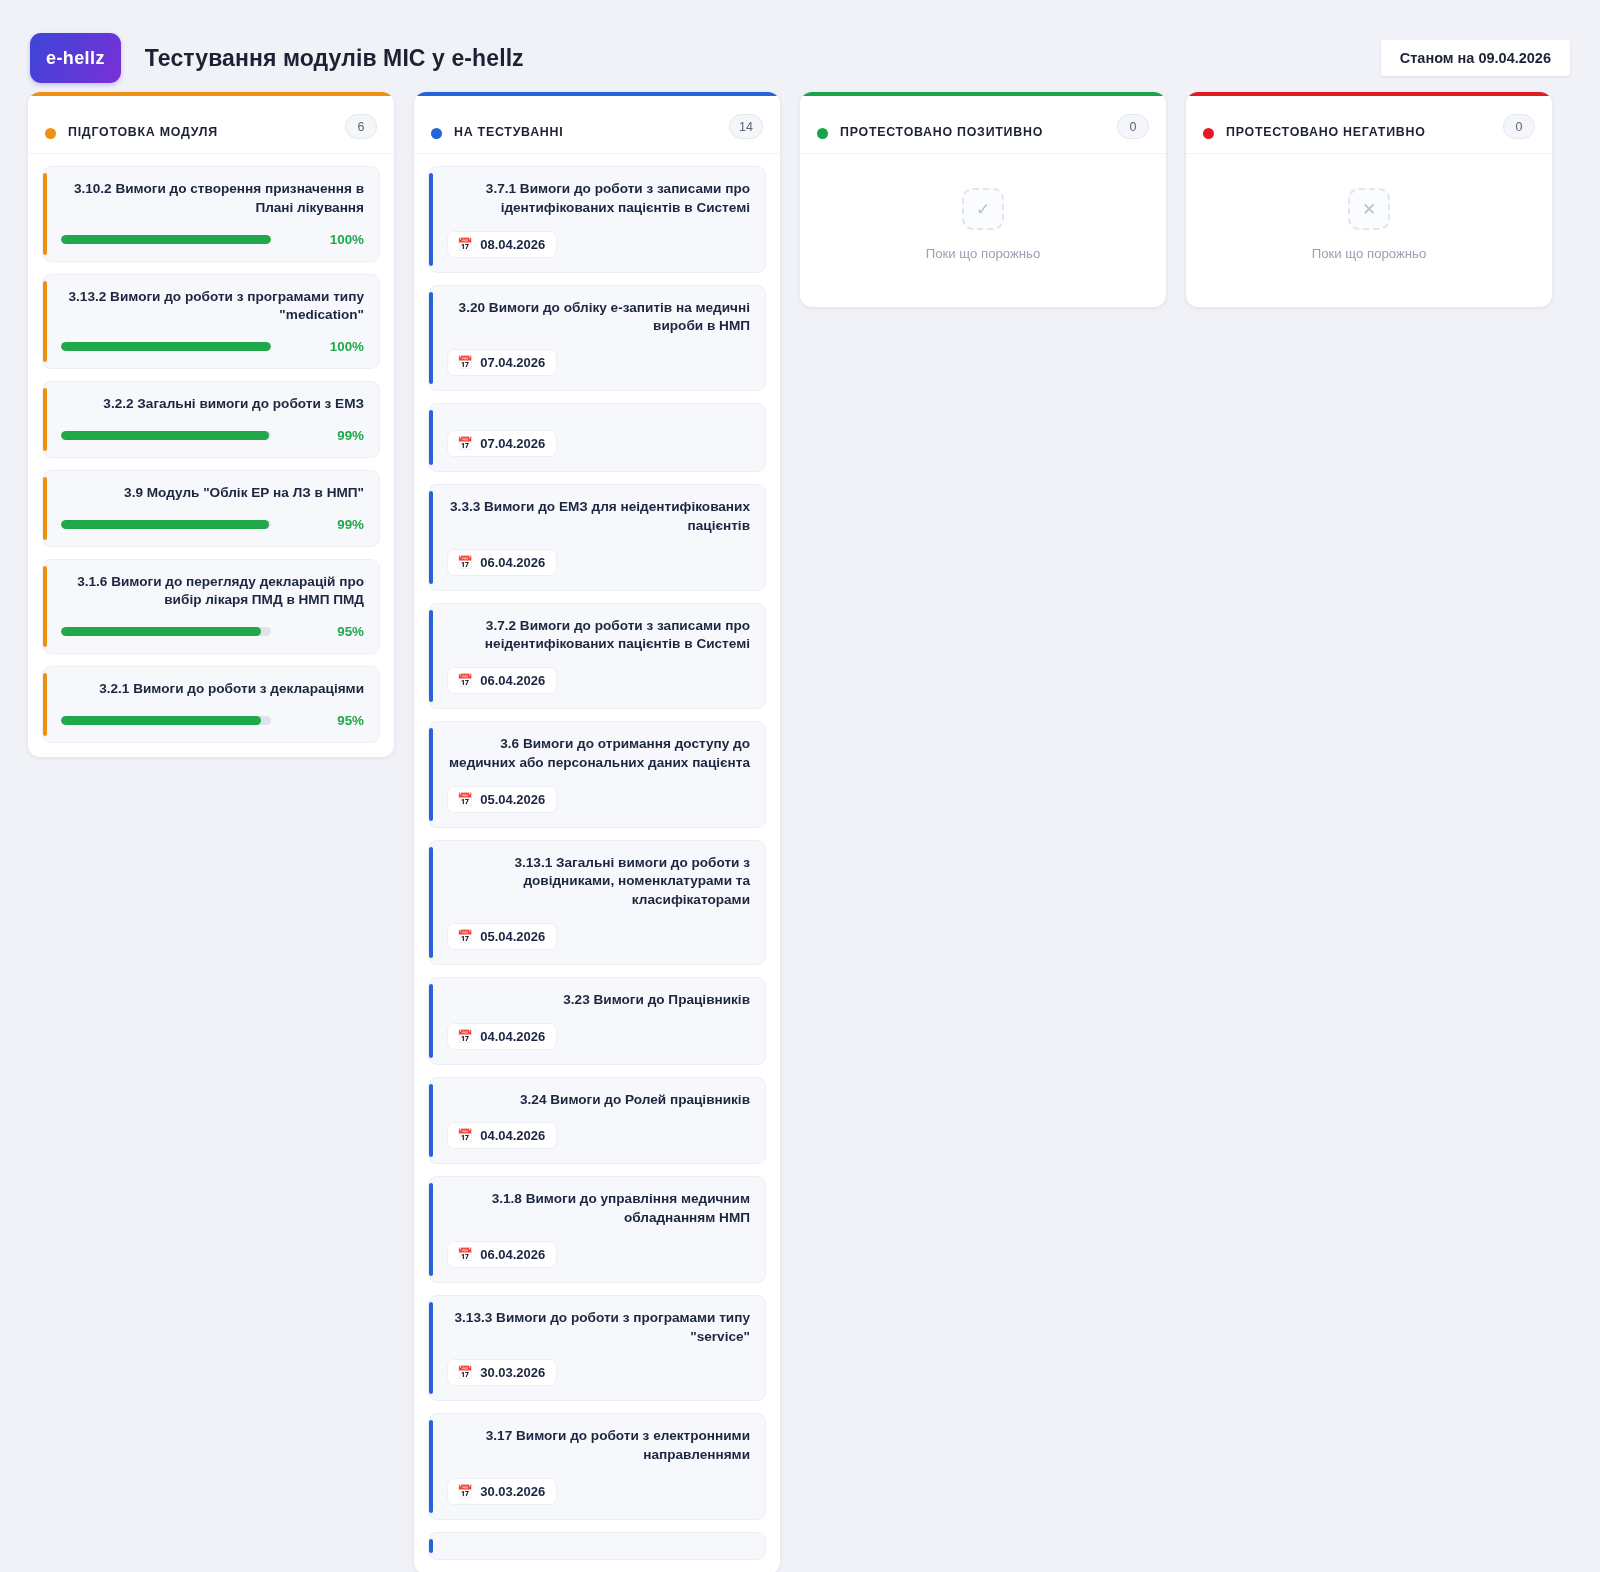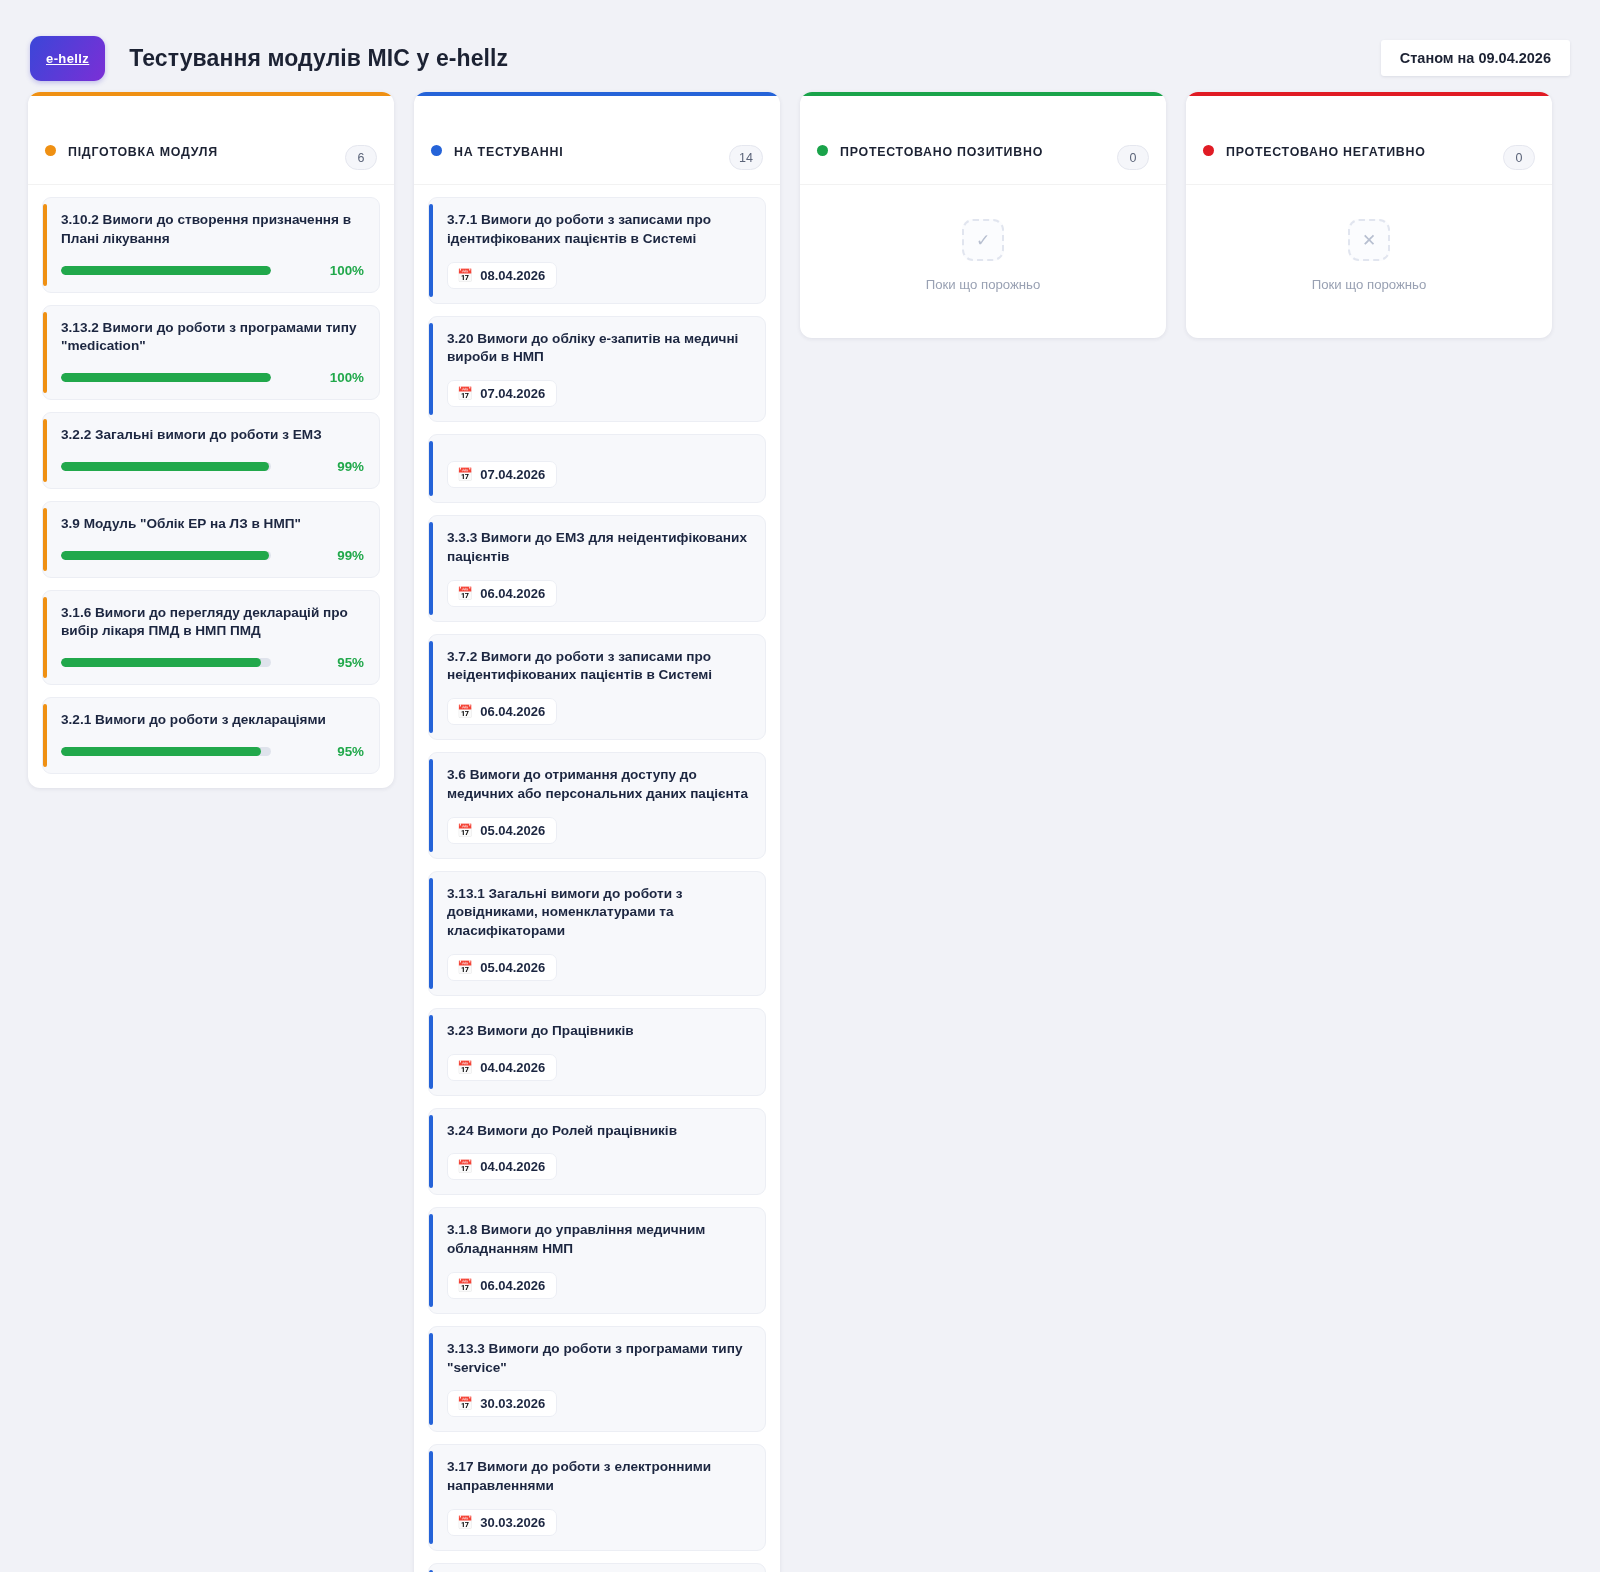--- a/index.html
+++ b/index.html
@@ -15,27 +15,26 @@
 
   
   .topbar {
     display: flex; align-items: center;
     padding: 24px 30px 0 30px;
     height: 92px;
   }
   .brand-badge {
     background: linear-gradient(120deg, #3b46d8 0%, #7b2fd6 100%);
     color: #ffffff;
-    font-size: 13px; font-weight: bold;
+    font-size: 18px; font-weight: bold;
     letter-spacing: .4px;
     padding: 16px 16px;
     border-radius: 11px;
     box-shadow: 0 2px 5px rgba(70,60,200,.28);
     line-height: 1;
-    text-decoration: underline;
   }
   .page-title {
     margin-left: 24px;
     font-size: 23px;
     font-weight: bold;
     color: #1c2233;
     letter-spacing: .1px;
     text-align: right;
   }
   .asof-pill {
@@ -61,24 +60,23 @@
     width: 366px;
     flex: 0 0 366px;
     background: #ffffff;
     border-radius: 12px;
     box-shadow: 0 1px 4px rgba(28,38,70,.09);
     overflow: hidden;
   }
   .col-topstrip { height: 4px; width: 100%; border-radius: 12px 12px 0 0; }
 
   .col-header {
-    display: flex; align-items: flex-start;
+    display: flex; align-items: flex-end;
     padding: 18px 17px 14px 17px;
     border-bottom: 1px solid rgba(0,0,0,.05);
-    margin-top: 31px;
   }
   .dot { width: 11px; height: 11px; border-radius: 50%; flex: 0 0 11px; }
   .col-title {
     margin-left: 12px;
     font-size: 12.4px; font-weight: bold;
     letter-spacing: .75px;
     color: #1c2233;
     text-transform: uppercase;
   }
   .count-pill {
@@ -115,20 +113,21 @@
     border-radius: 3px;
   }
   .card.prep::before  { background: #ef9013; }
   .card.test::before  { background: #2563d8; }
   .card-title {
     font-size: 13.6px;
     font-weight: bold;
     line-height: 1.38;
     color: #1c2640;
     margin: 0 0 0 4px;
+    text-align: right;
   }
 
   
   .prog-row {
     display: flex; align-items: center;
     margin: 14px 0 1px 4px;
     gap: 37px;
   }
   .prog-track {
     flex: 1 1 auto;

